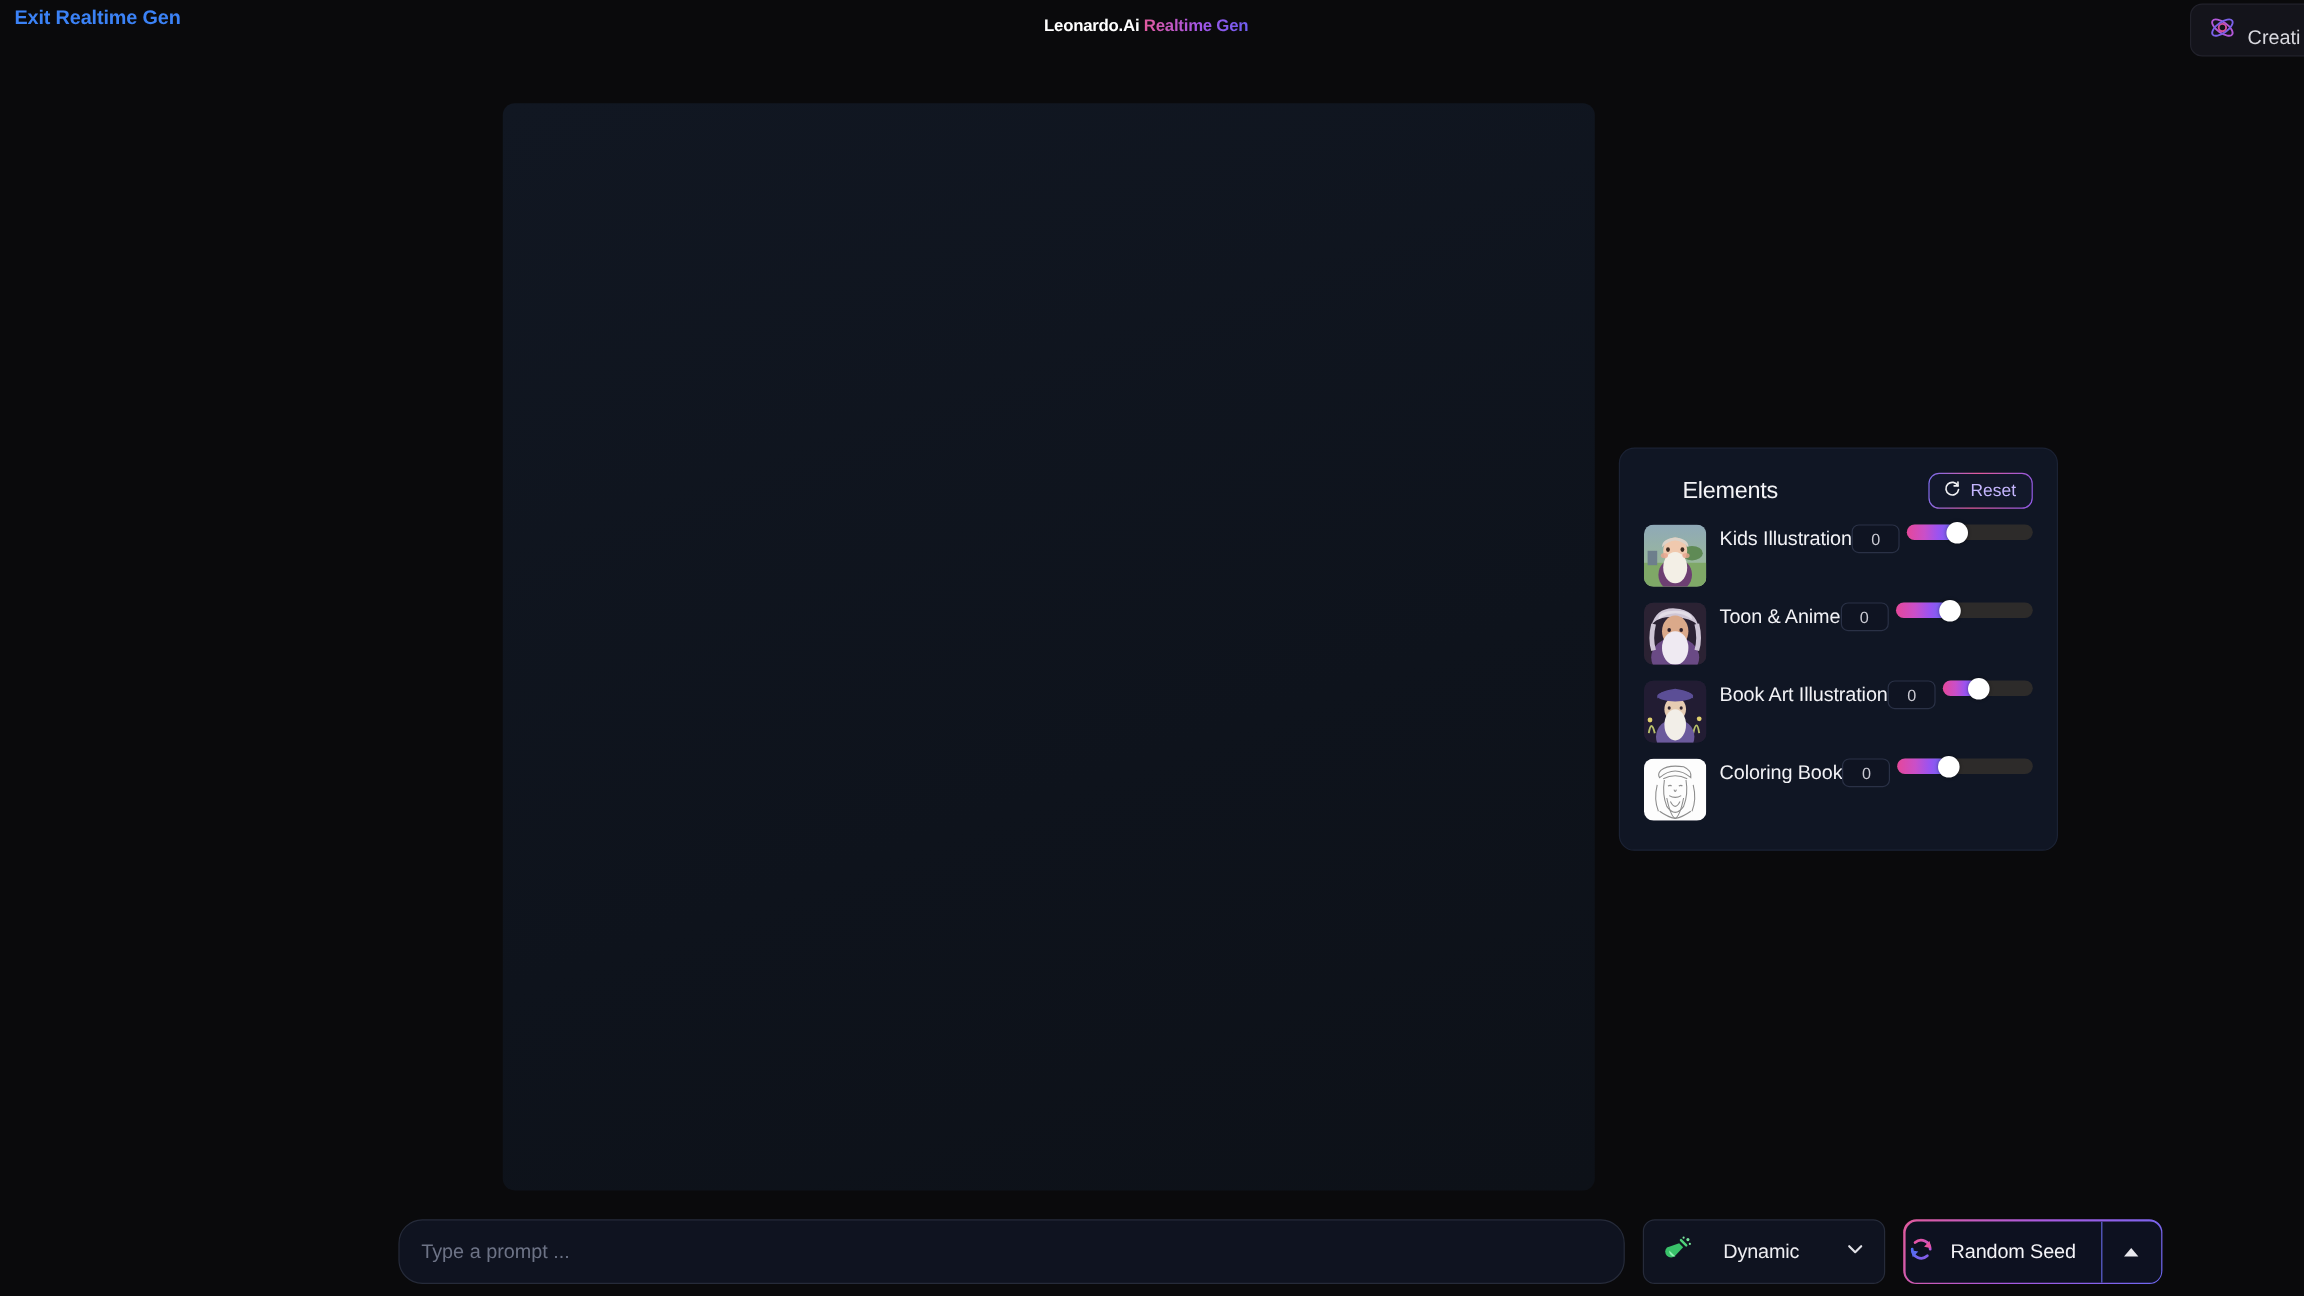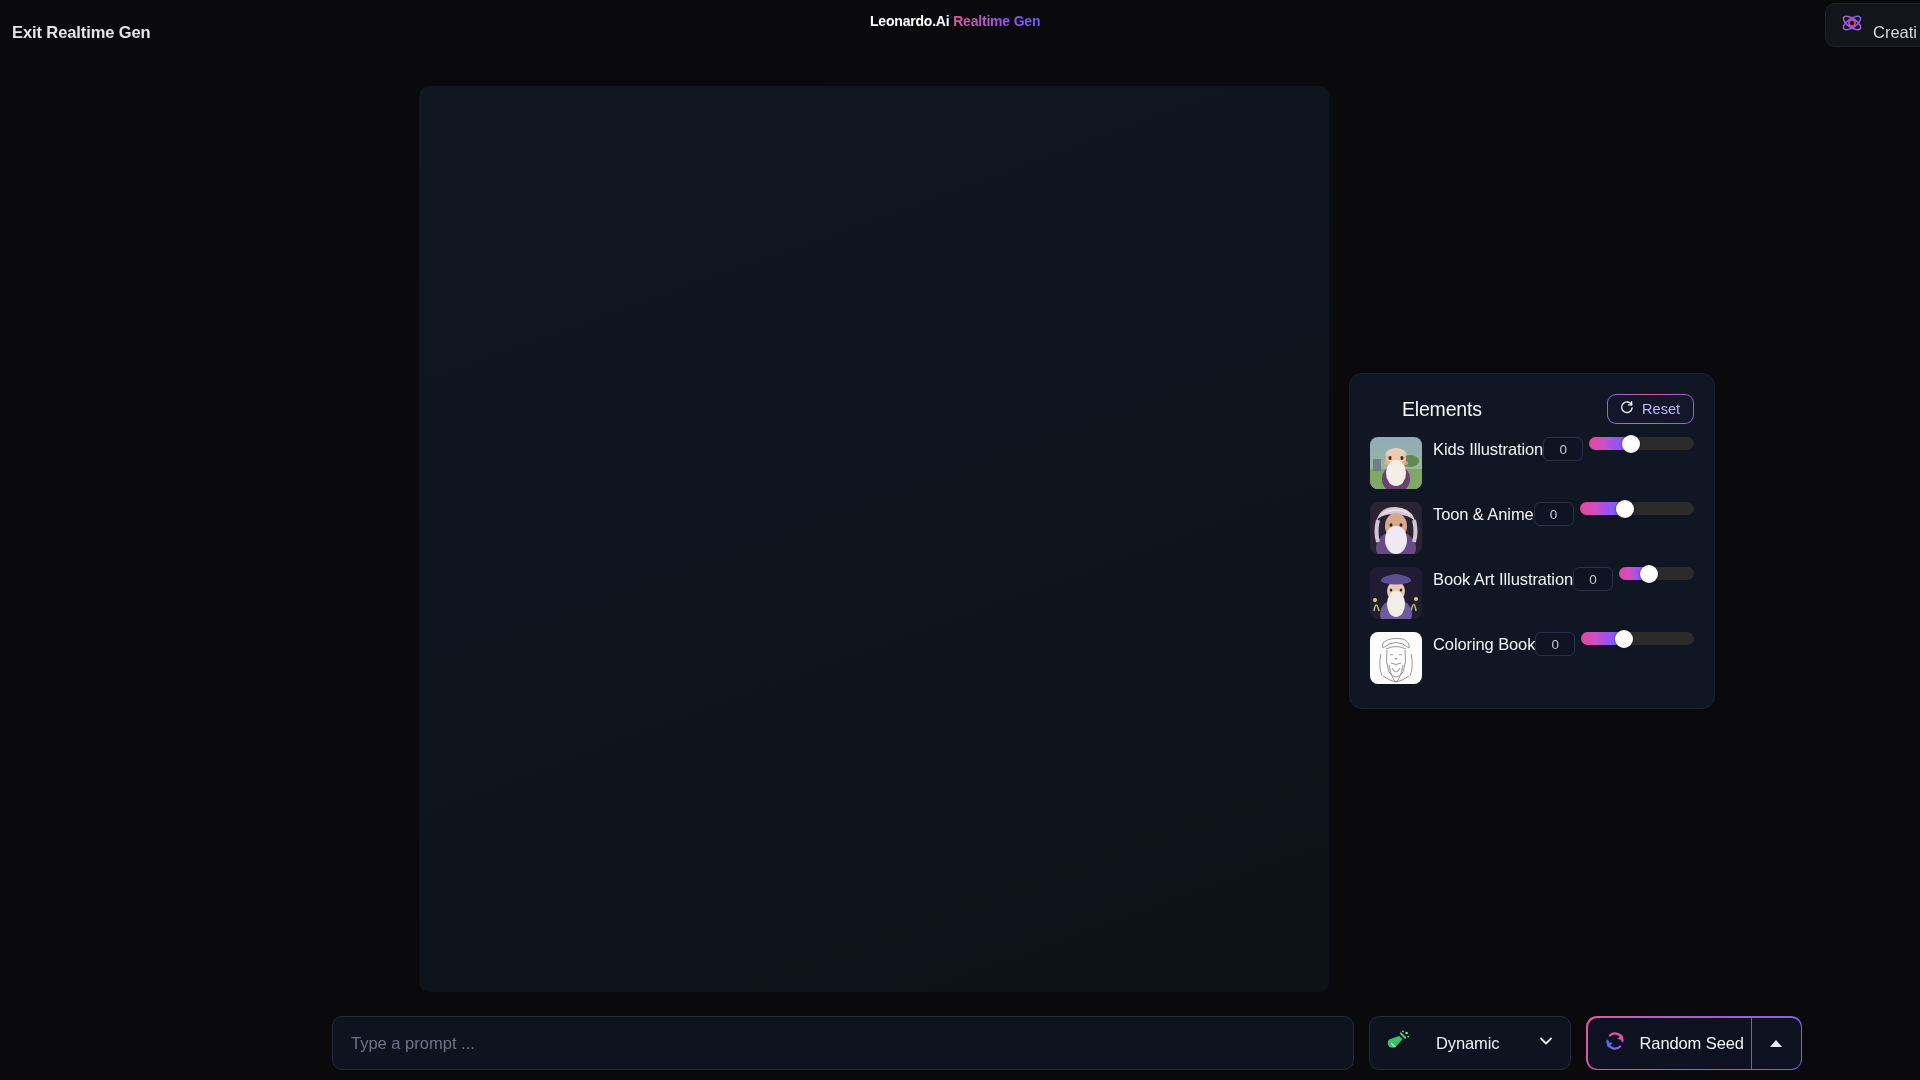--- a/index.html
+++ b/index.html
@@ -24,24 +24,24 @@
   .topbar {
     position: absolute;
     top: 0; left: 0;
     width: 1920px;
     height: 50px;
   }
 
   .exit-btn {
     position: absolute;
     left: 12px;
-    top: 23px;
+    top: 6px;
     font-size: 16.5px;
     font-weight: bold;
-    color: #e5e5e5;
+    color: #3b82f6;
     letter-spacing: -0.1px;
     cursor: pointer;
     white-space: nowrap;
   }
 
   .brand {
     position: absolute;
     left: 870px;
     top: 13px;
     font-size: 14px;
@@ -233,21 +233,21 @@
     height: 74px;
   }
 
   .prompt-box {
     position: absolute;
     left: 332px;
     top: 10px;
     width: 1022px;
     height: 54px;
     border: 1px solid #262b3a;
-    border-radius: 10px;
+    border-radius: 20px;
     background: #0f1320;
     display: flex;
     align-items: center;
     padding: 0 18px;
     cursor: text;
   }
   .prompt-input {
     width: 100%;
     background: transparent;
     border: none;
@@ -297,21 +297,20 @@
     height: 100%;
     border-radius: 9.5px;
     background: #0d1120;
     overflow: hidden;
   }
   .seed-main {
     flex: 1 1 auto;
     display: flex;
     align-items: center;
     gap: 12px;
-    padding-left: 14px;
   }
   .seed-main .lbl {
     font-size: 16.5px;
     font-weight: 500;
     color: #f4f4f8;
     white-space: nowrap;
     letter-spacing: -0.1px;
   }
   .seed-split {
     flex: 0 0 50px;

